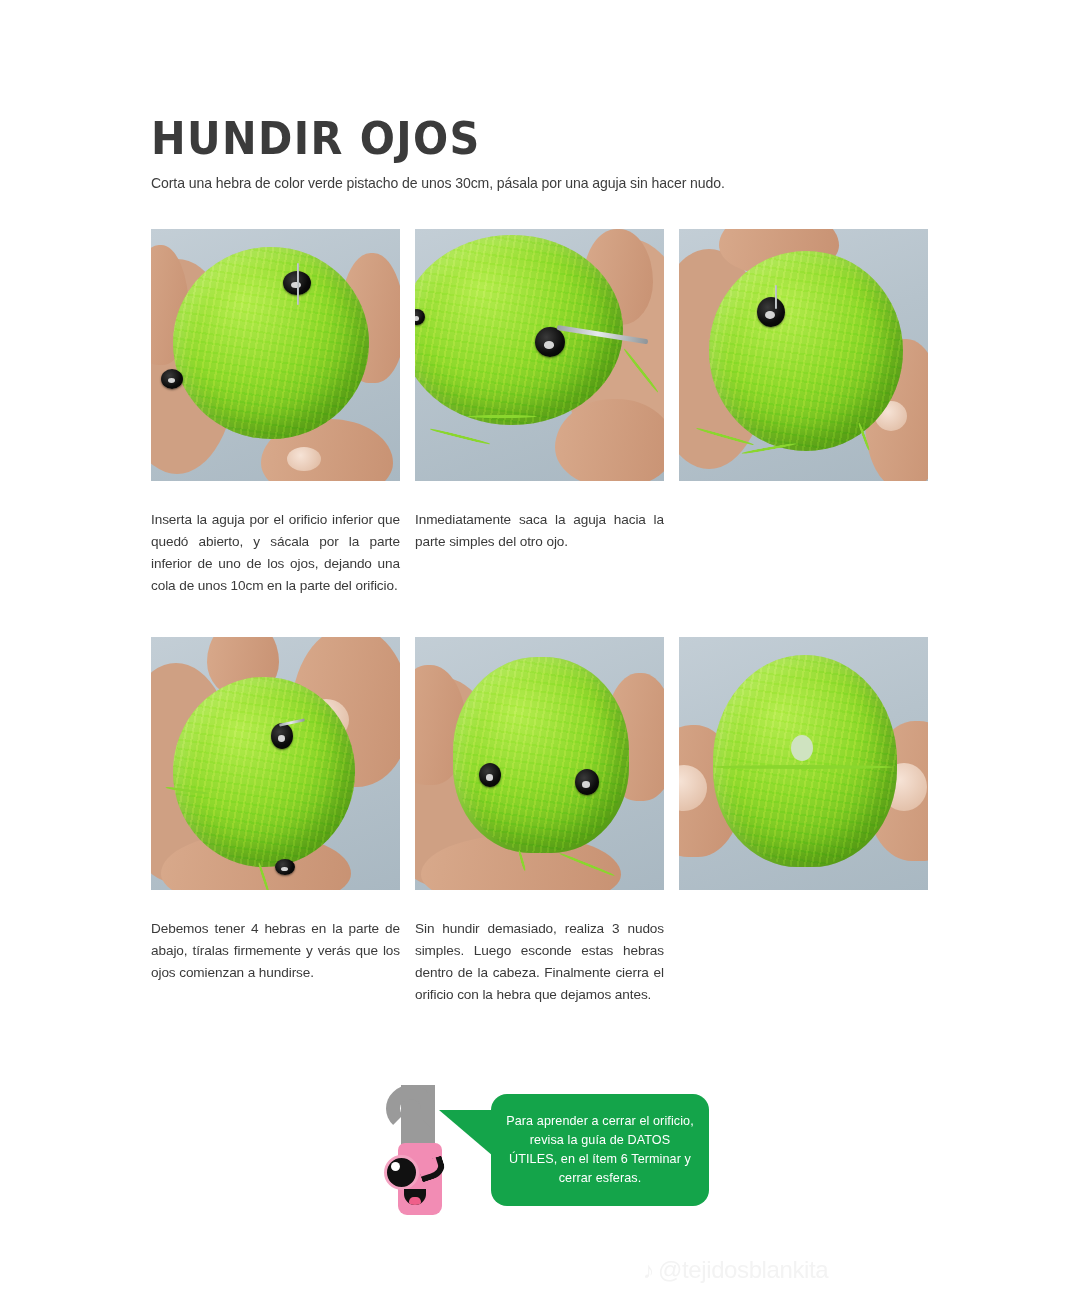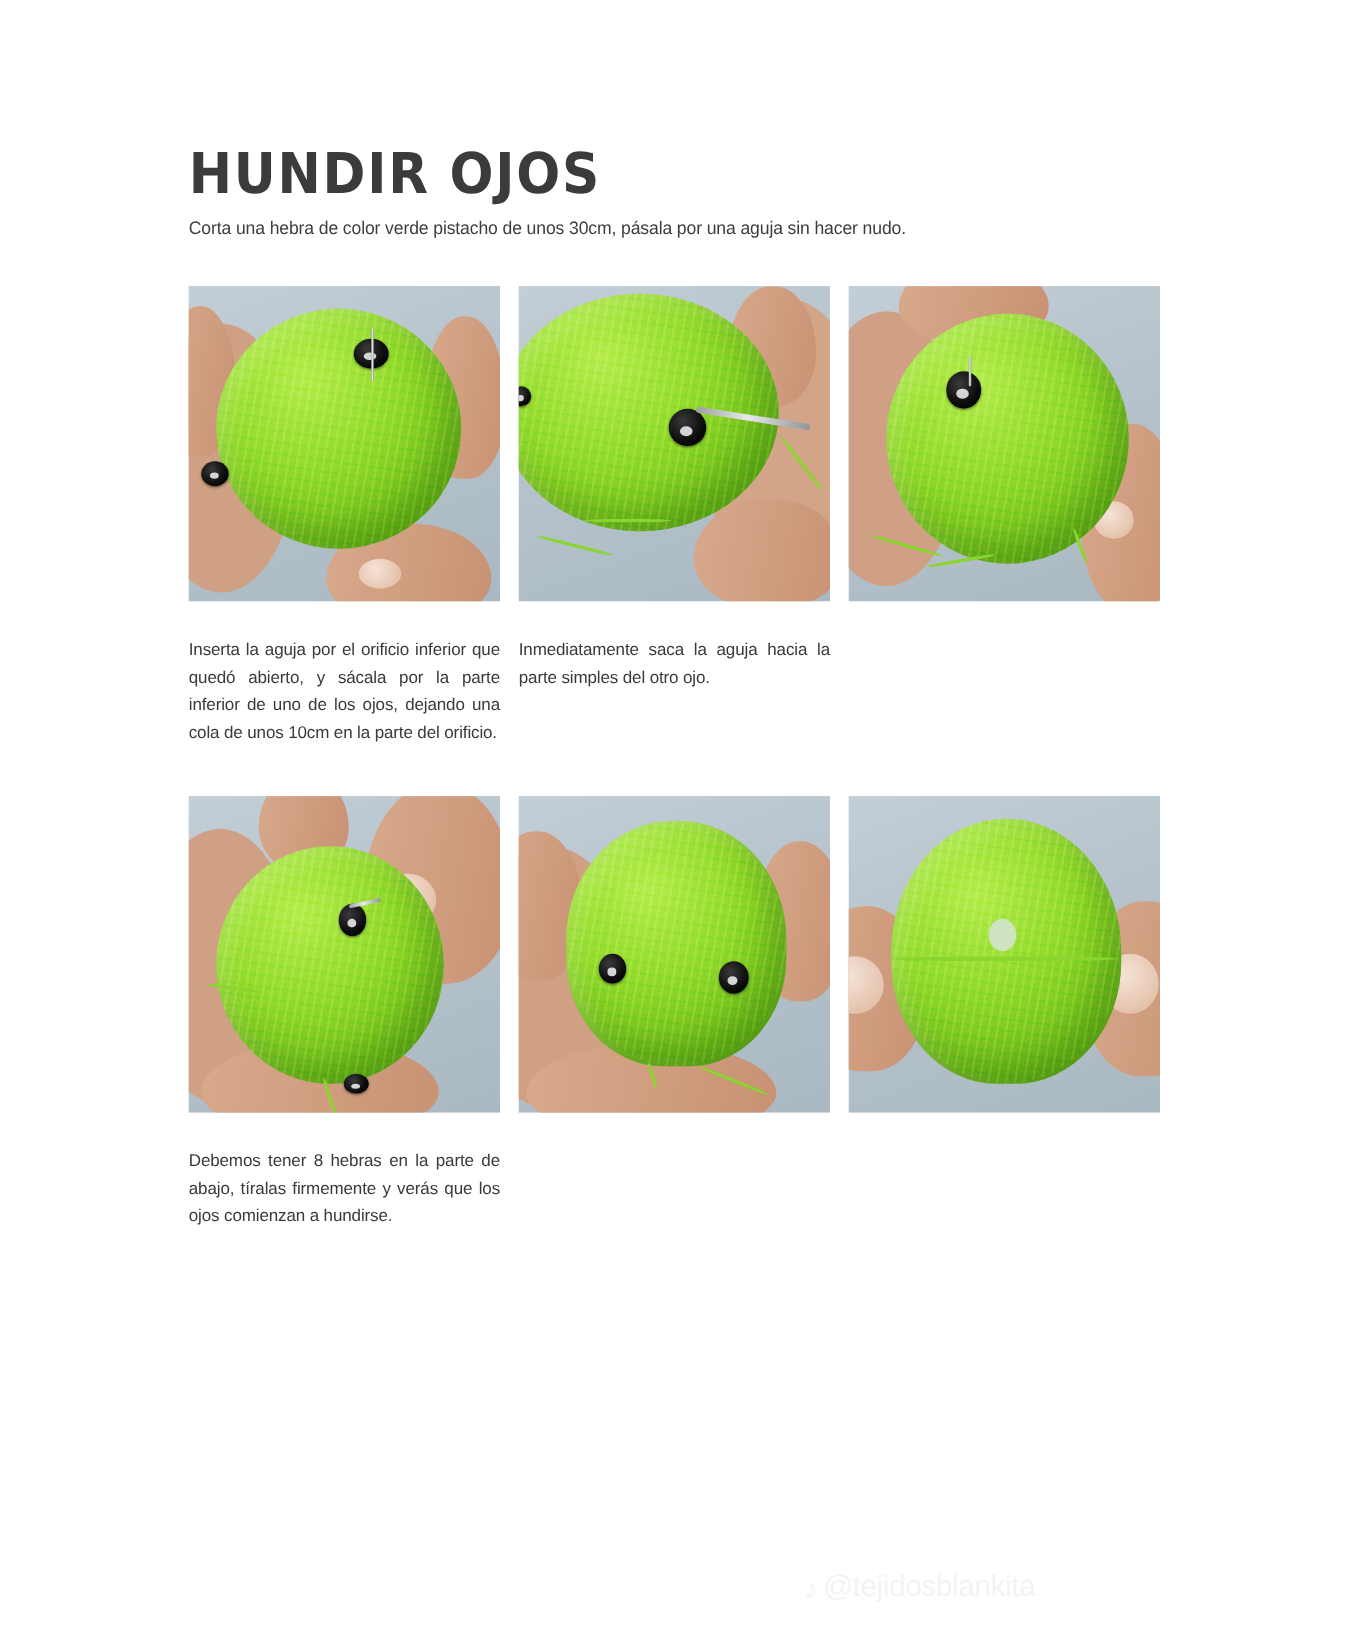--- a/index.html
+++ b/index.html
@@ -375,23 +375,41 @@
       <div class="thumbnail-nail" style="left:-18px;top:128px;width:46px;height:46px;"></div>
       <div class="finger" style="left:188px;top:84px;width:100px;height:140px;"></div>
       <div class="thumbnail-nail" style="left:202px;top:126px;width:46px;height:48px;"></div>
       <div class="ball" style="left:34px;top:18px;width:184px;height:212px;border-radius:50% 50% 46% 46%;">
         <div class="stitch"></div>
       </div>
       <div style="position:absolute;left:112px;top:98px;width:22px;height:26px;border-radius:50%;background:#cfe3c0;"></div>
       <div class="yarn-thread" style="left:34px;top:128px;width:180px;border-bottom-width:4px;"></div>
     </div>
 
-    <p class="caption">Debemos tener 8 hebras en la parte de abajo, tíralas firmemente y verás que los ojos comienzan a hundirse.</p>
+    <p class="caption">Debemos tener 4 hebras en la parte de abajo, tíralas firmemente y verás que los ojos comienzan a hundirse.</p>
+    <p class="caption">Sin hundir demasiado, realiza 3 nudos simples. Luego esconde estas hebras dentro de la cabeza. Finalmente cierra el orificio con la hebra que dejamos antes.</p>
 
   </div>
 
+  <div class="mascot-zone">
+    <div class="mascot">
+      <div class="hook-metal"></div>
+      <div class="hook-curl"></div>
+      <div class="hook-body"></div>
+      <div class="m-eye"></div>
+      <div class="m-wink"></div>
+      <div class="m-mouth">
+        <div class="m-tongue"></div>
+      </div>
+    </div>
+
+    <div class="bubble">
+      <div class="bubble-tail"></div>
+      <span class="bubble-text">Para aprender a cerrar el orificio, revisa la guía de DATOS ÚTILES, en el ítem 6 Terminar y cerrar esferas.</span>
+    </div>
+  </div>
 
 </div>
 
 <div class="watermark">
   <span class="wm-note">♪</span>
   <span class="wm-at">@tejidosblankita</span>
 </div>
 
 </body></html>

